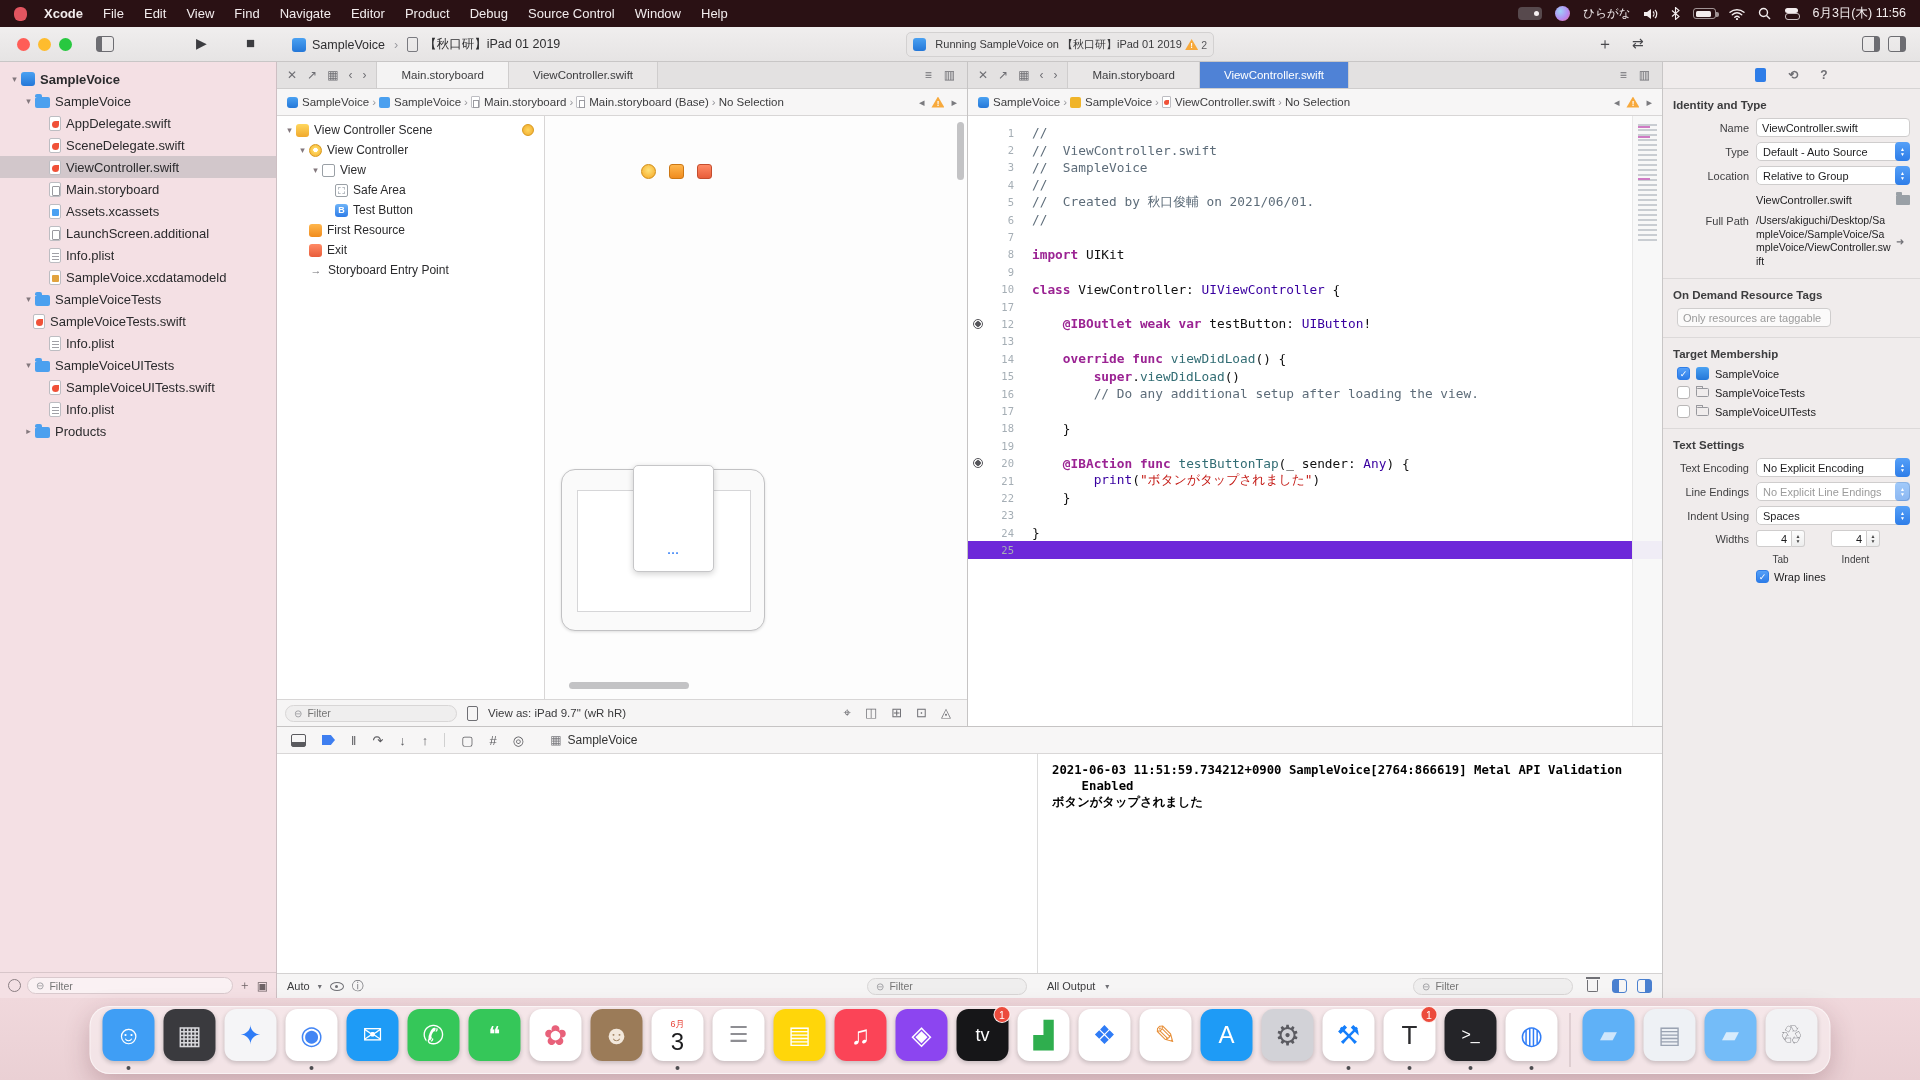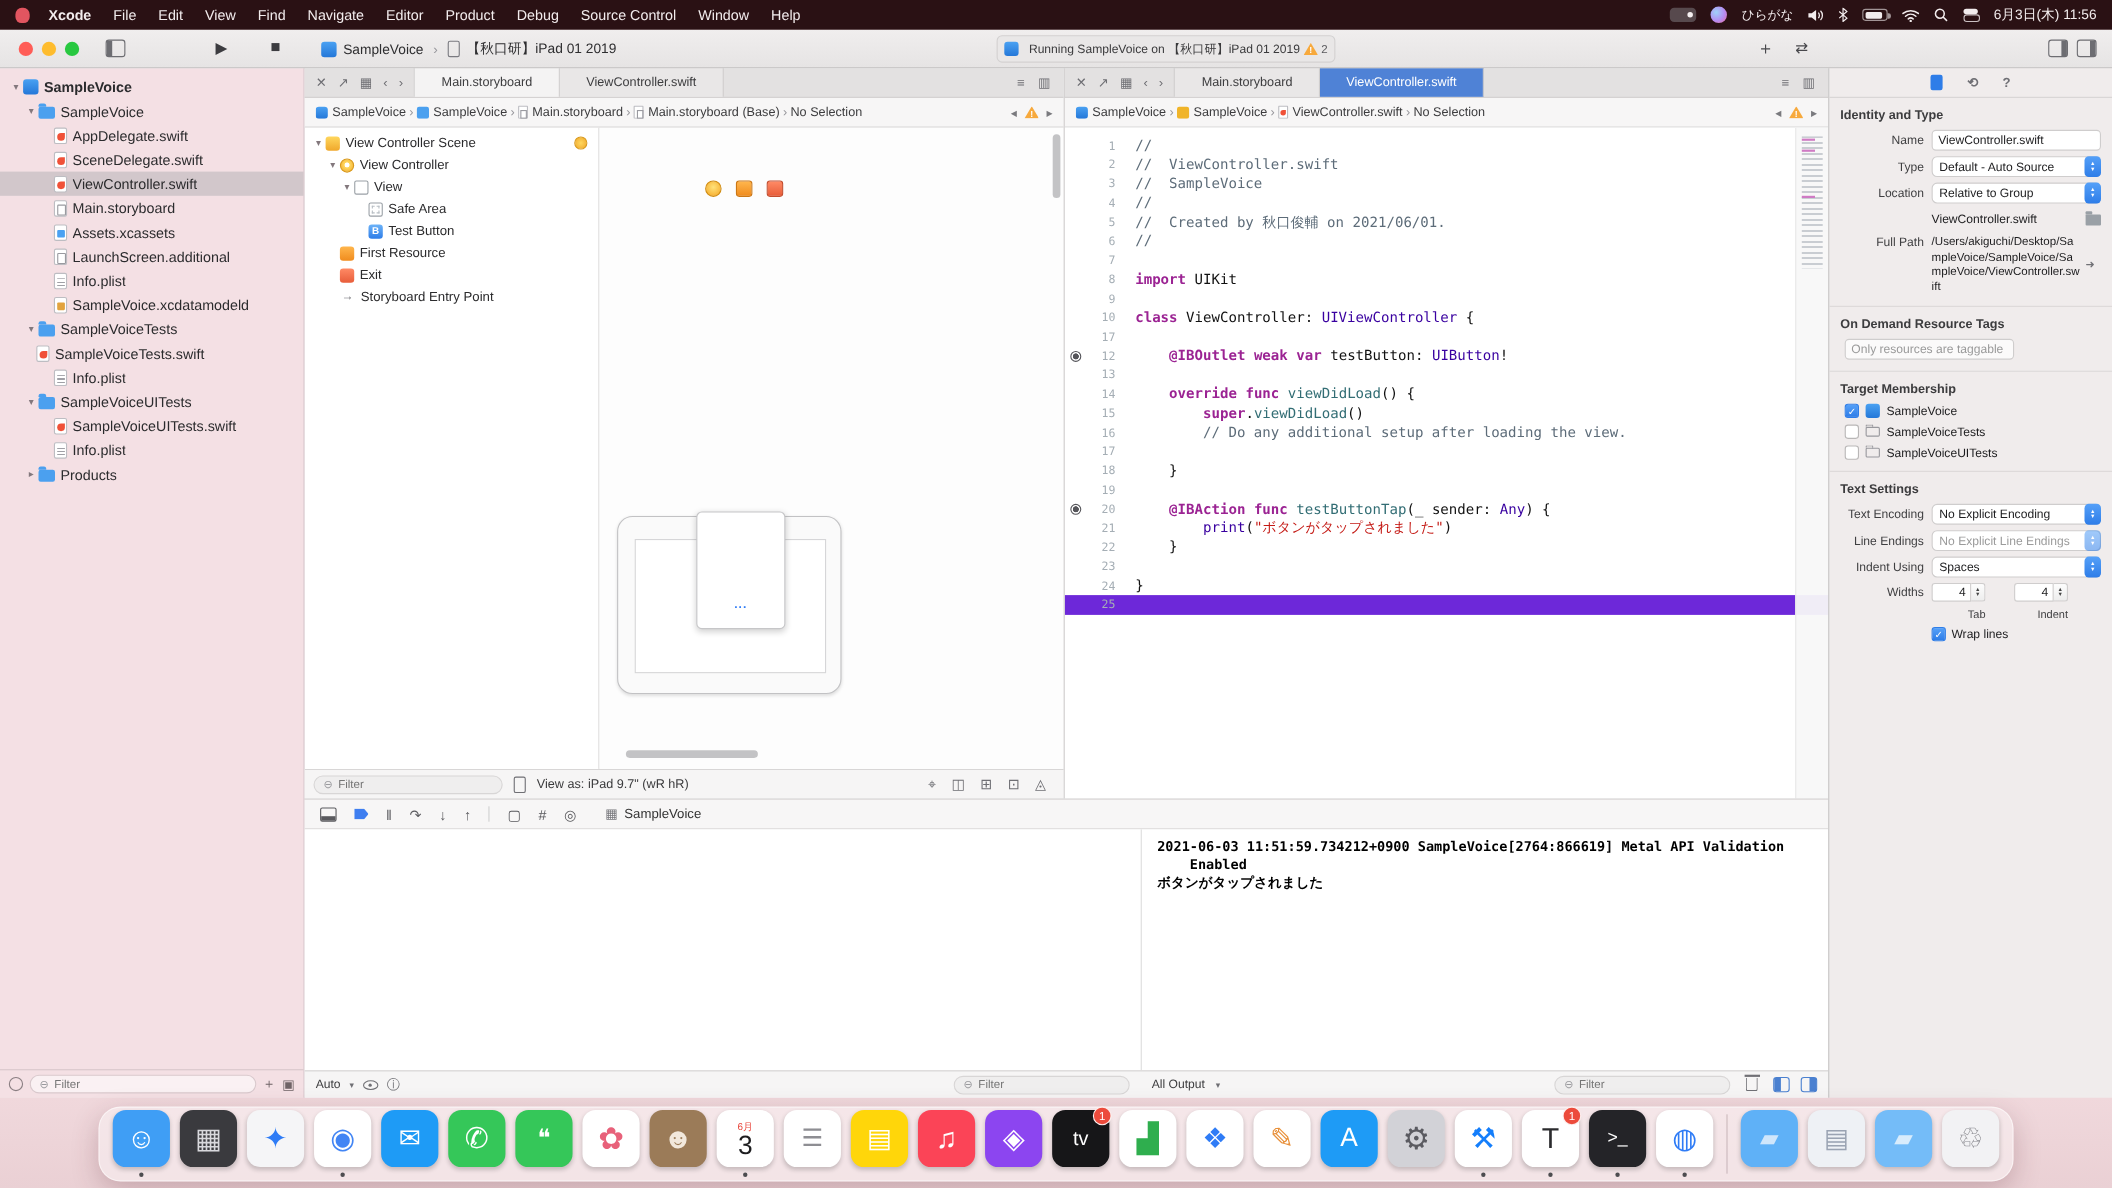--- a/index.html
+++ b/index.html
@@ -214,21 +214,21 @@
 .cb.on{background:linear-gradient(#55a0f8,#2e7de8);border-color:#2e7de8}
 .tgt-app{width:13px;height:13px;border-radius:3px;background:linear-gradient(#4aa1f2,#2477d8);flex:none}
 .tgt-folder{width:13px;height:9px;border:1px solid #98989d;border-radius:1.5px;position:relative;flex:none}
 .tgt-folder::before{content:"";position:absolute;top:-3px;left:-1px;width:5px;height:2px;border:1px solid #98989d;border-bottom:none;border-radius:1px 1px 0 0}
 .wrow{display:flex;gap:26px}
 .stepper{display:flex;align-items:center}
 .stp-box{width:36px;height:17px;background:#fff;border:1px solid #cfcdcd;border-radius:3px 0 0 3px;font-size:11px;display:flex;align-items:center;justify-content:flex-end;padding-right:4px}
 .stp-btn{width:13px;height:17px;border:1px solid #cfcdcd;border-left:none;border-radius:0 3px 3px 0;display:flex;flex-direction:column;align-items:center;justify-content:center;color:#444;background:linear-gradient(#fdfdfd,#ededed)}
 .stp-btn i{font-style:normal;font-size:5px;line-height:5px}
 .wcap{display:flex;gap:26px;margin-top:2px}
-.wcap span{width:49px;text-align:right;font-size:10px;color:#3f3f41}
+.wcap span{width:49px;text-align:center;font-size:10px;color:#3f3f41}
 .wrap-row{display:flex;align-items:center;gap:5px}
 
 
 #desktop-strip{position:absolute;left:0;top:998px;width:1920px;height:82px;background:linear-gradient(#f0d8dc,#ead0d4)}
 #dock{position:absolute;left:50%;bottom:6px;transform:translateX(-50%);height:68px;display:flex;align-items:center;gap:5px;padding:0 10px;background:rgba(248,240,242,.6);border:1px solid rgba(255,255,255,.55);border-radius:20px;box-shadow:0 8px 24px rgba(90,40,50,.25)}
 .dock-item{position:relative;width:56px;height:62px;display:flex;align-items:flex-start;justify-content:center}
 .dicon{width:52px;height:52px;border-radius:12px;display:flex;flex-direction:column;align-items:center;justify-content:center;font-size:26px;box-shadow:0 2px 4px rgba(0,0,0,.18);overflow:hidden}
 .dock-item.running::after{content:"";position:absolute;bottom:1px;left:50%;transform:translateX(-50%);width:4px;height:4px;border-radius:50%;background:#4d4d50}
 .dbadge{position:absolute;top:-3px;right:0;min-width:17px;height:17px;border-radius:9px;background:#ec4b3c;color:#fff;font-size:10.5px;display:flex;align-items:center;justify-content:center;border:1.5px solid rgba(255,255,255,.9);padding:0 3px}
 .cal-m{font-size:9px;color:#e8453a;line-height:11px;margin-top:3px}

